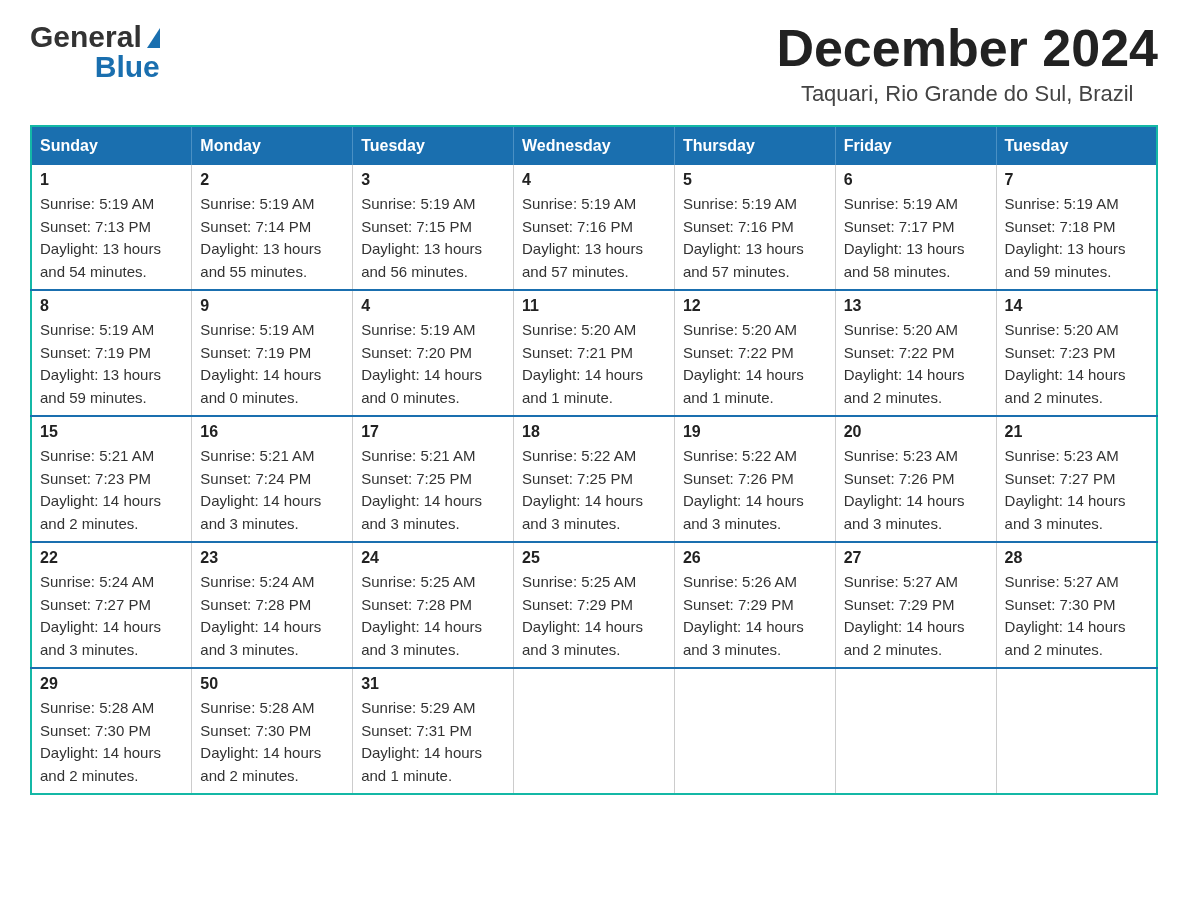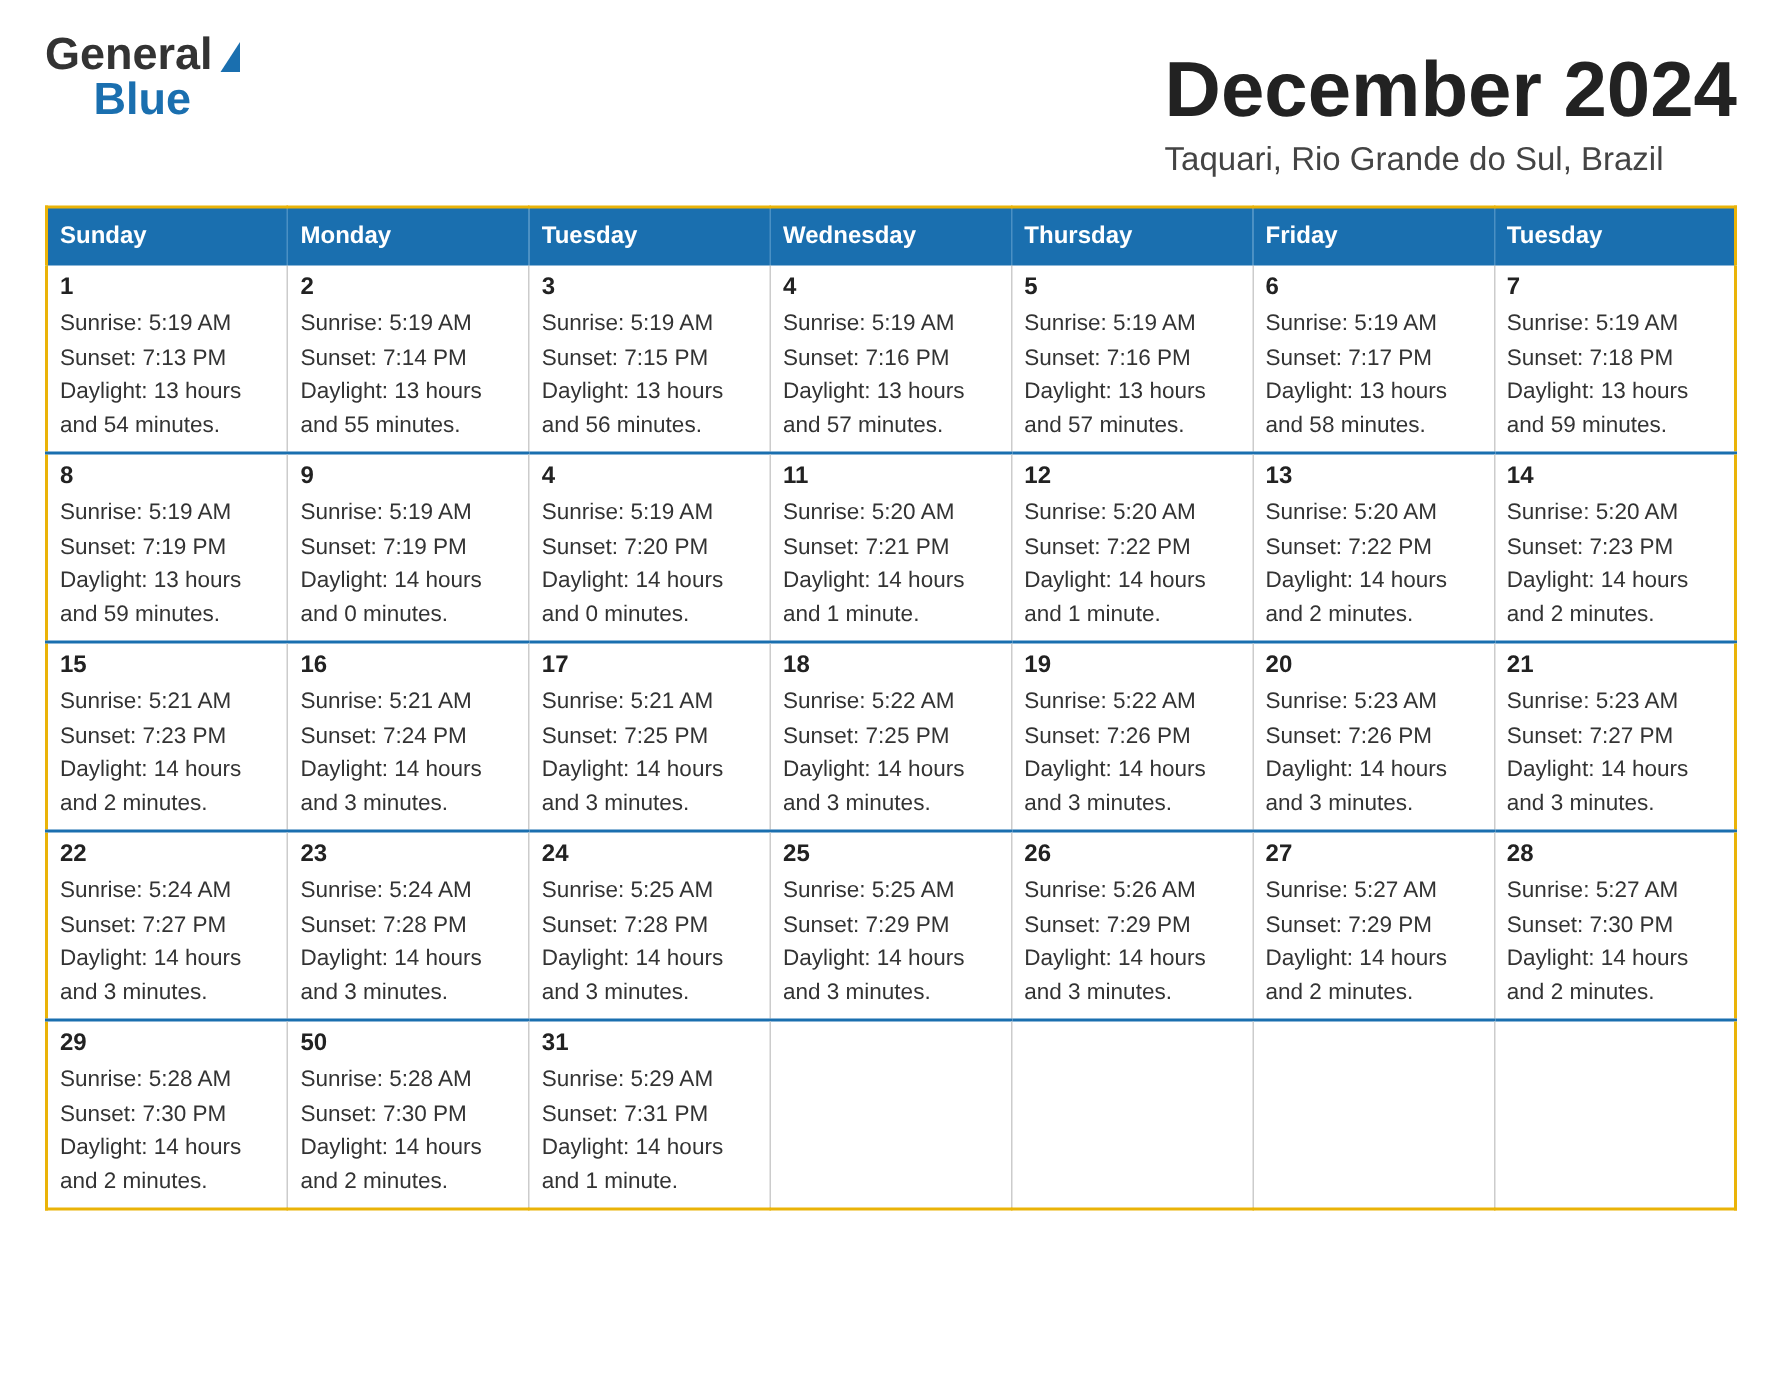--- a/index.html
+++ b/index.html
@@ -12,41 +12,40 @@
     }
     .header-area {
       display: flex;
       justify-content: space-between;
       align-items: flex-start;
       margin-bottom: 18px;
     }
     .logo {
       display: flex;
       flex-direction: column;
-      align-items: center;
+      align-items: flex-end;
     }
     .title-area {
-      text-align: left;
-      margin-top: 12px;
+      text-align: center;
     }
     .month-year {
       font-size: 52px;
       font-weight: bold;
       color: #222;
       line-height: 1.1;
     }
     .location {
       font-size: 22px;
       color: #444;
       margin-top: 4px;
     }
     .calendar {
       width: 100%;
       border-collapse: collapse;
-      border: 2px solid #eab308;
+      border: 2px solid #14b8a6;
     }
     .calendar th {
       background-color: #1a6faf;
       color: #fff;
       font-size: 16px;
       font-weight: bold;
       padding: 10px 8px;
       text-align: left;
       border-right: 1px solid #4a90c4;
     }

